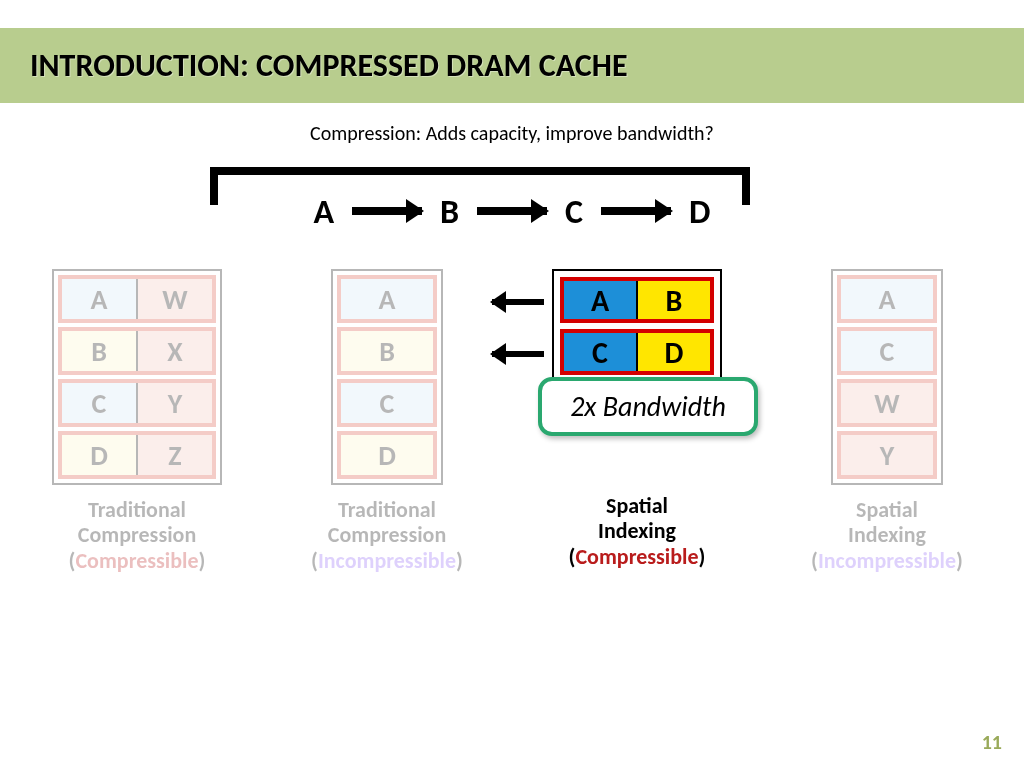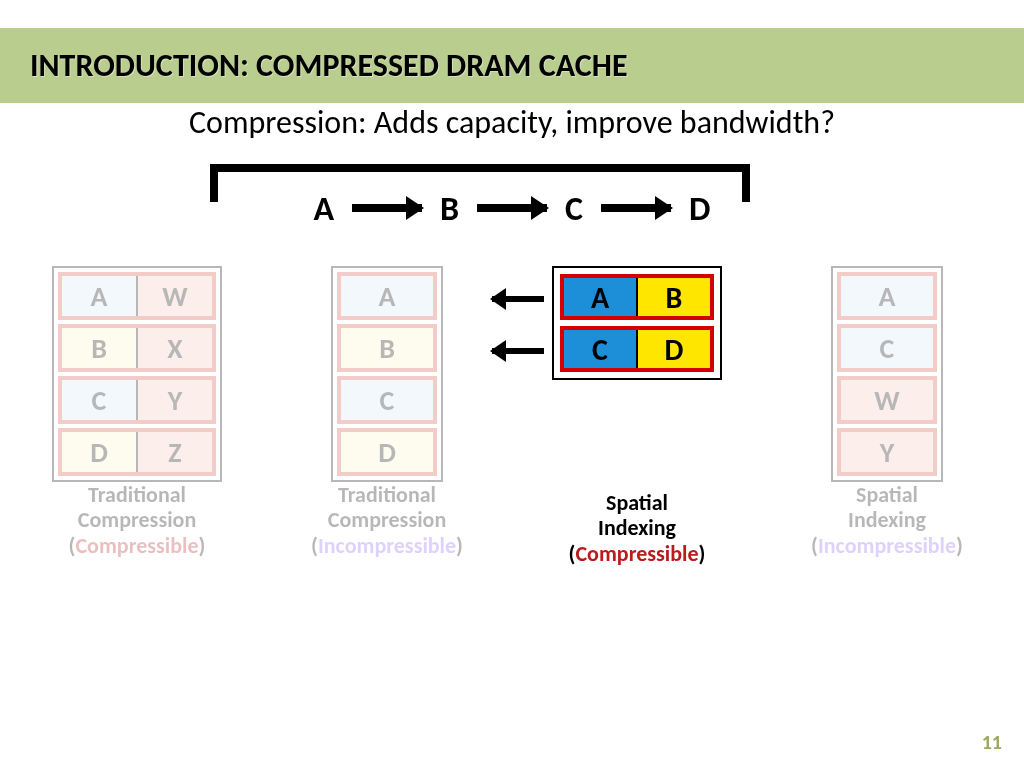--- a/index.html
+++ b/index.html
@@ -12,23 +12,24 @@
   .title-bar {
     background: #b8cd8e;
     padding: 18px 30px;
     font-size: 32px;
     font-weight: bold;
     color: #000;
     text-shadow: 1px 1px 0 rgba(255,255,255,0.4);
     margin-top: 28px;
   }
   .subtitle {
-    font-size: 32px;
+    font-size: 20px;
     color: #000;
     text-align: center;
+    margin-top: 18px;
   }
   .flow {
     display: flex;
     align-items: center;
     justify-content: center;
     margin-top: 22px;
     position: relative;
     height: 70px;
   }
   .bracket {
@@ -154,20 +155,21 @@
     background: #fff;
     border: 4px solid #2aa86f;
     border-radius: 14px;
     padding: 8px 8px;
     font-size: 28px;
     font-style: italic;
     text-align: center;
     box-shadow: 2px 3px 5px rgba(0,0,0,0.25);
   }
   .caption {
+    margin-top: 12px;
     text-align: center;
     font-size: 22px;
     font-weight: bold;
     line-height: 1.15;
   }
   .caption .compressible { color: #b91c1c; }
   .caption .incompressible { color: #8b5cf6; }
   .spacer { height: 210px; }
   .slidenum {
     position: absolute;
@@ -251,20 +253,21 @@
       <div class="left-arrow la1"></div>
       <div class="left-arrow la2"></div>
       <div class="col3-row">
           <div class="col3-cell blue">A</div>
           <div class="col3-cell yellow">B</div>
         </div>
       <div class="col3-row">
           <div class="col3-cell blue">C</div>
           <div class="col3-cell yellow">D</div>
         </div>
+      <div class="badge">2x Bandwidth</div>
     </div>
     <div class="spacer"></div>
     <div class="caption" style="margin-top:-100px">
       <span>Spatial</span><br>
       <span>Indexing</span><br>
       (<span class="compressible">Compressible</span>)
     </div>
   </div>
 
   <div class="col faded">

